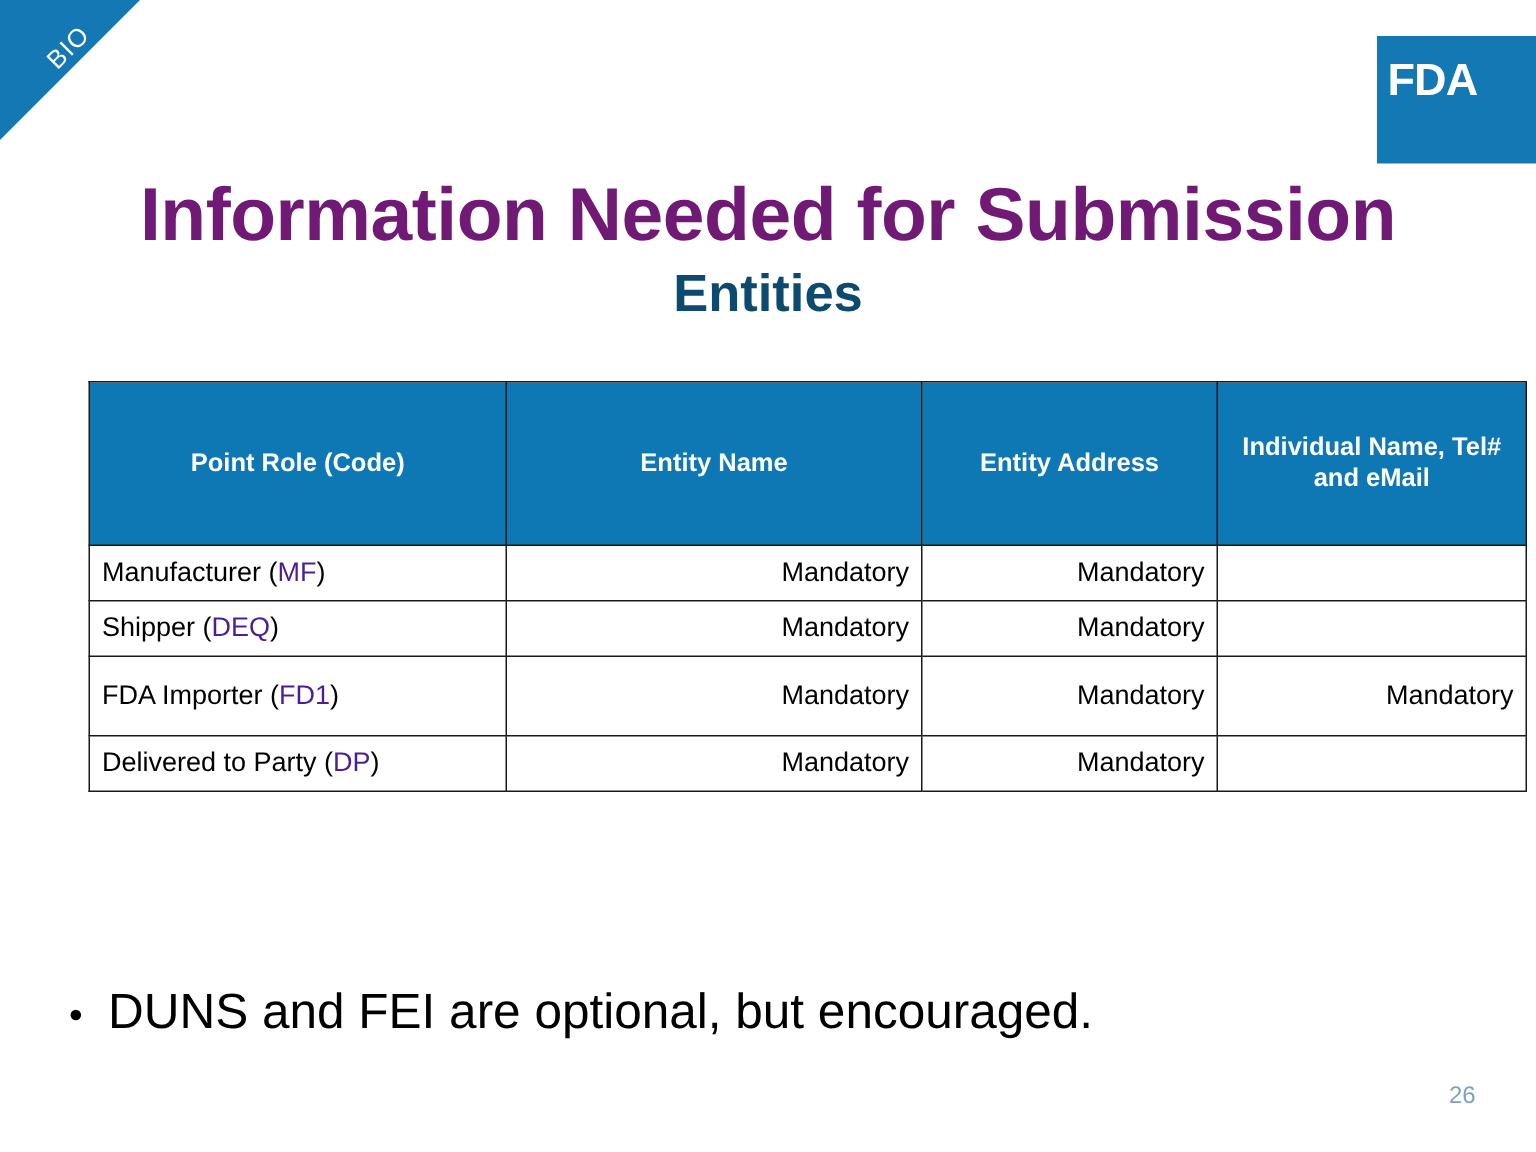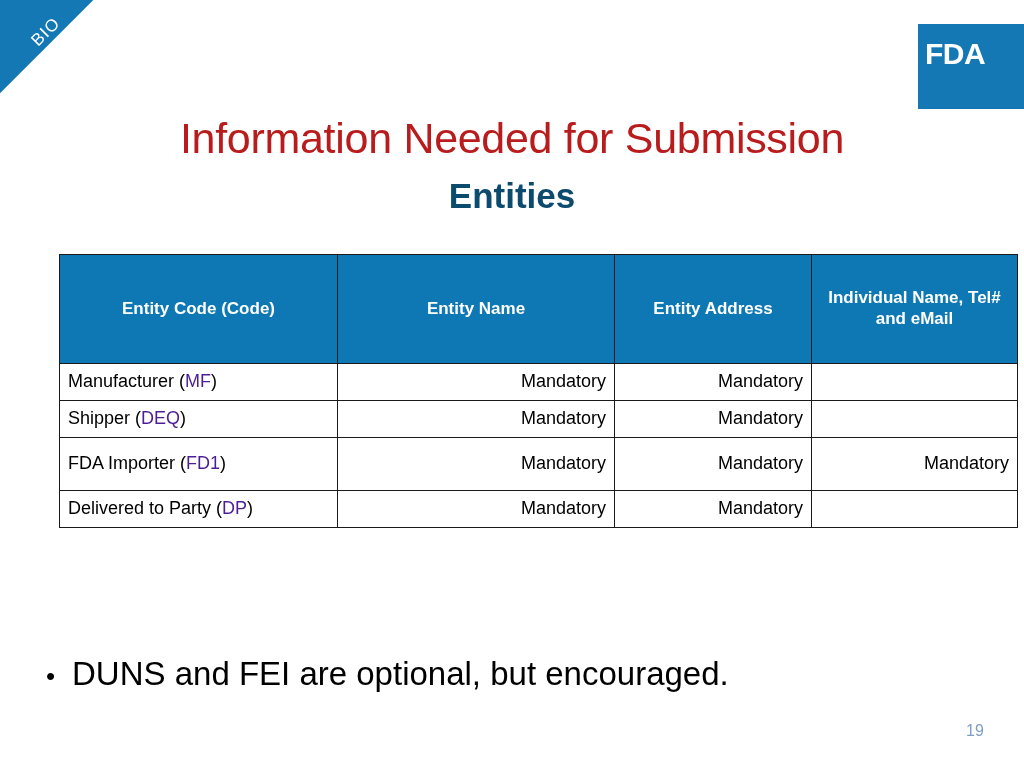--- a/index.html
+++ b/index.html
@@ -70,23 +70,23 @@
     font-family: "Liberation Sans", sans-serif;
   }
 
   
   .title-main {
     position: absolute;
     top: 114px;
     left: 0;
     width: 1024px;
     text-align: center;
-    color: #b91c1c;
-    font-size: 43px;
-    font-weight: 400;
+    color: #701a75;
+    font-size: 50px;
+    font-weight: 700;
     letter-spacing: -0.3px;
     white-space: nowrap;
   }
   .title-sub {
     position: absolute;
     top: 176px;
     left: 0;
     width: 1024px;
     text-align: center;
     color: #0c4a6e;
@@ -179,21 +179,21 @@
 <div class="fda-logo">
   <div class="fda-logo-text">FDA</div>
 </div>
 
 <div class="title-main">Information Needed for Submission</div>
 <div class="title-sub">Entities</div>
 
 <table class="entity-table">
   <thead>
     <tr>
-      <th style="width:265px">Entity Code (Code)</th>
+      <th style="width:265px">Point Role (Code)</th>
       <th style="width:264px">Entity Name</th>
       <th style="width:184px">Entity Address</th>
       <th style="width:193px">Individual Name, Tel# and eMail</th>
     </tr>
   </thead>
   <tbody>
     <tr class="row-short">
       <td class="cell-role"><span>Manufacturer (</span><span class="code-blue">MF</span><span>)</span></td>
       <td class="cell-value">Mandatory</td>
       <td class="cell-value">Mandatory</td>
@@ -218,13 +218,13 @@
       <td class="cell-value"></td>
     </tr>
   </tbody>
 </table>
 
 <div class="bullet-line">
   <span class="bullet-dot">•</span>
   <span class="bullet-text">DUNS and FEI are optional, but encouraged.</span>
 </div>
 
-<div class="page-number">19</div>
+<div class="page-number">26</div>
 
 </body></html>

